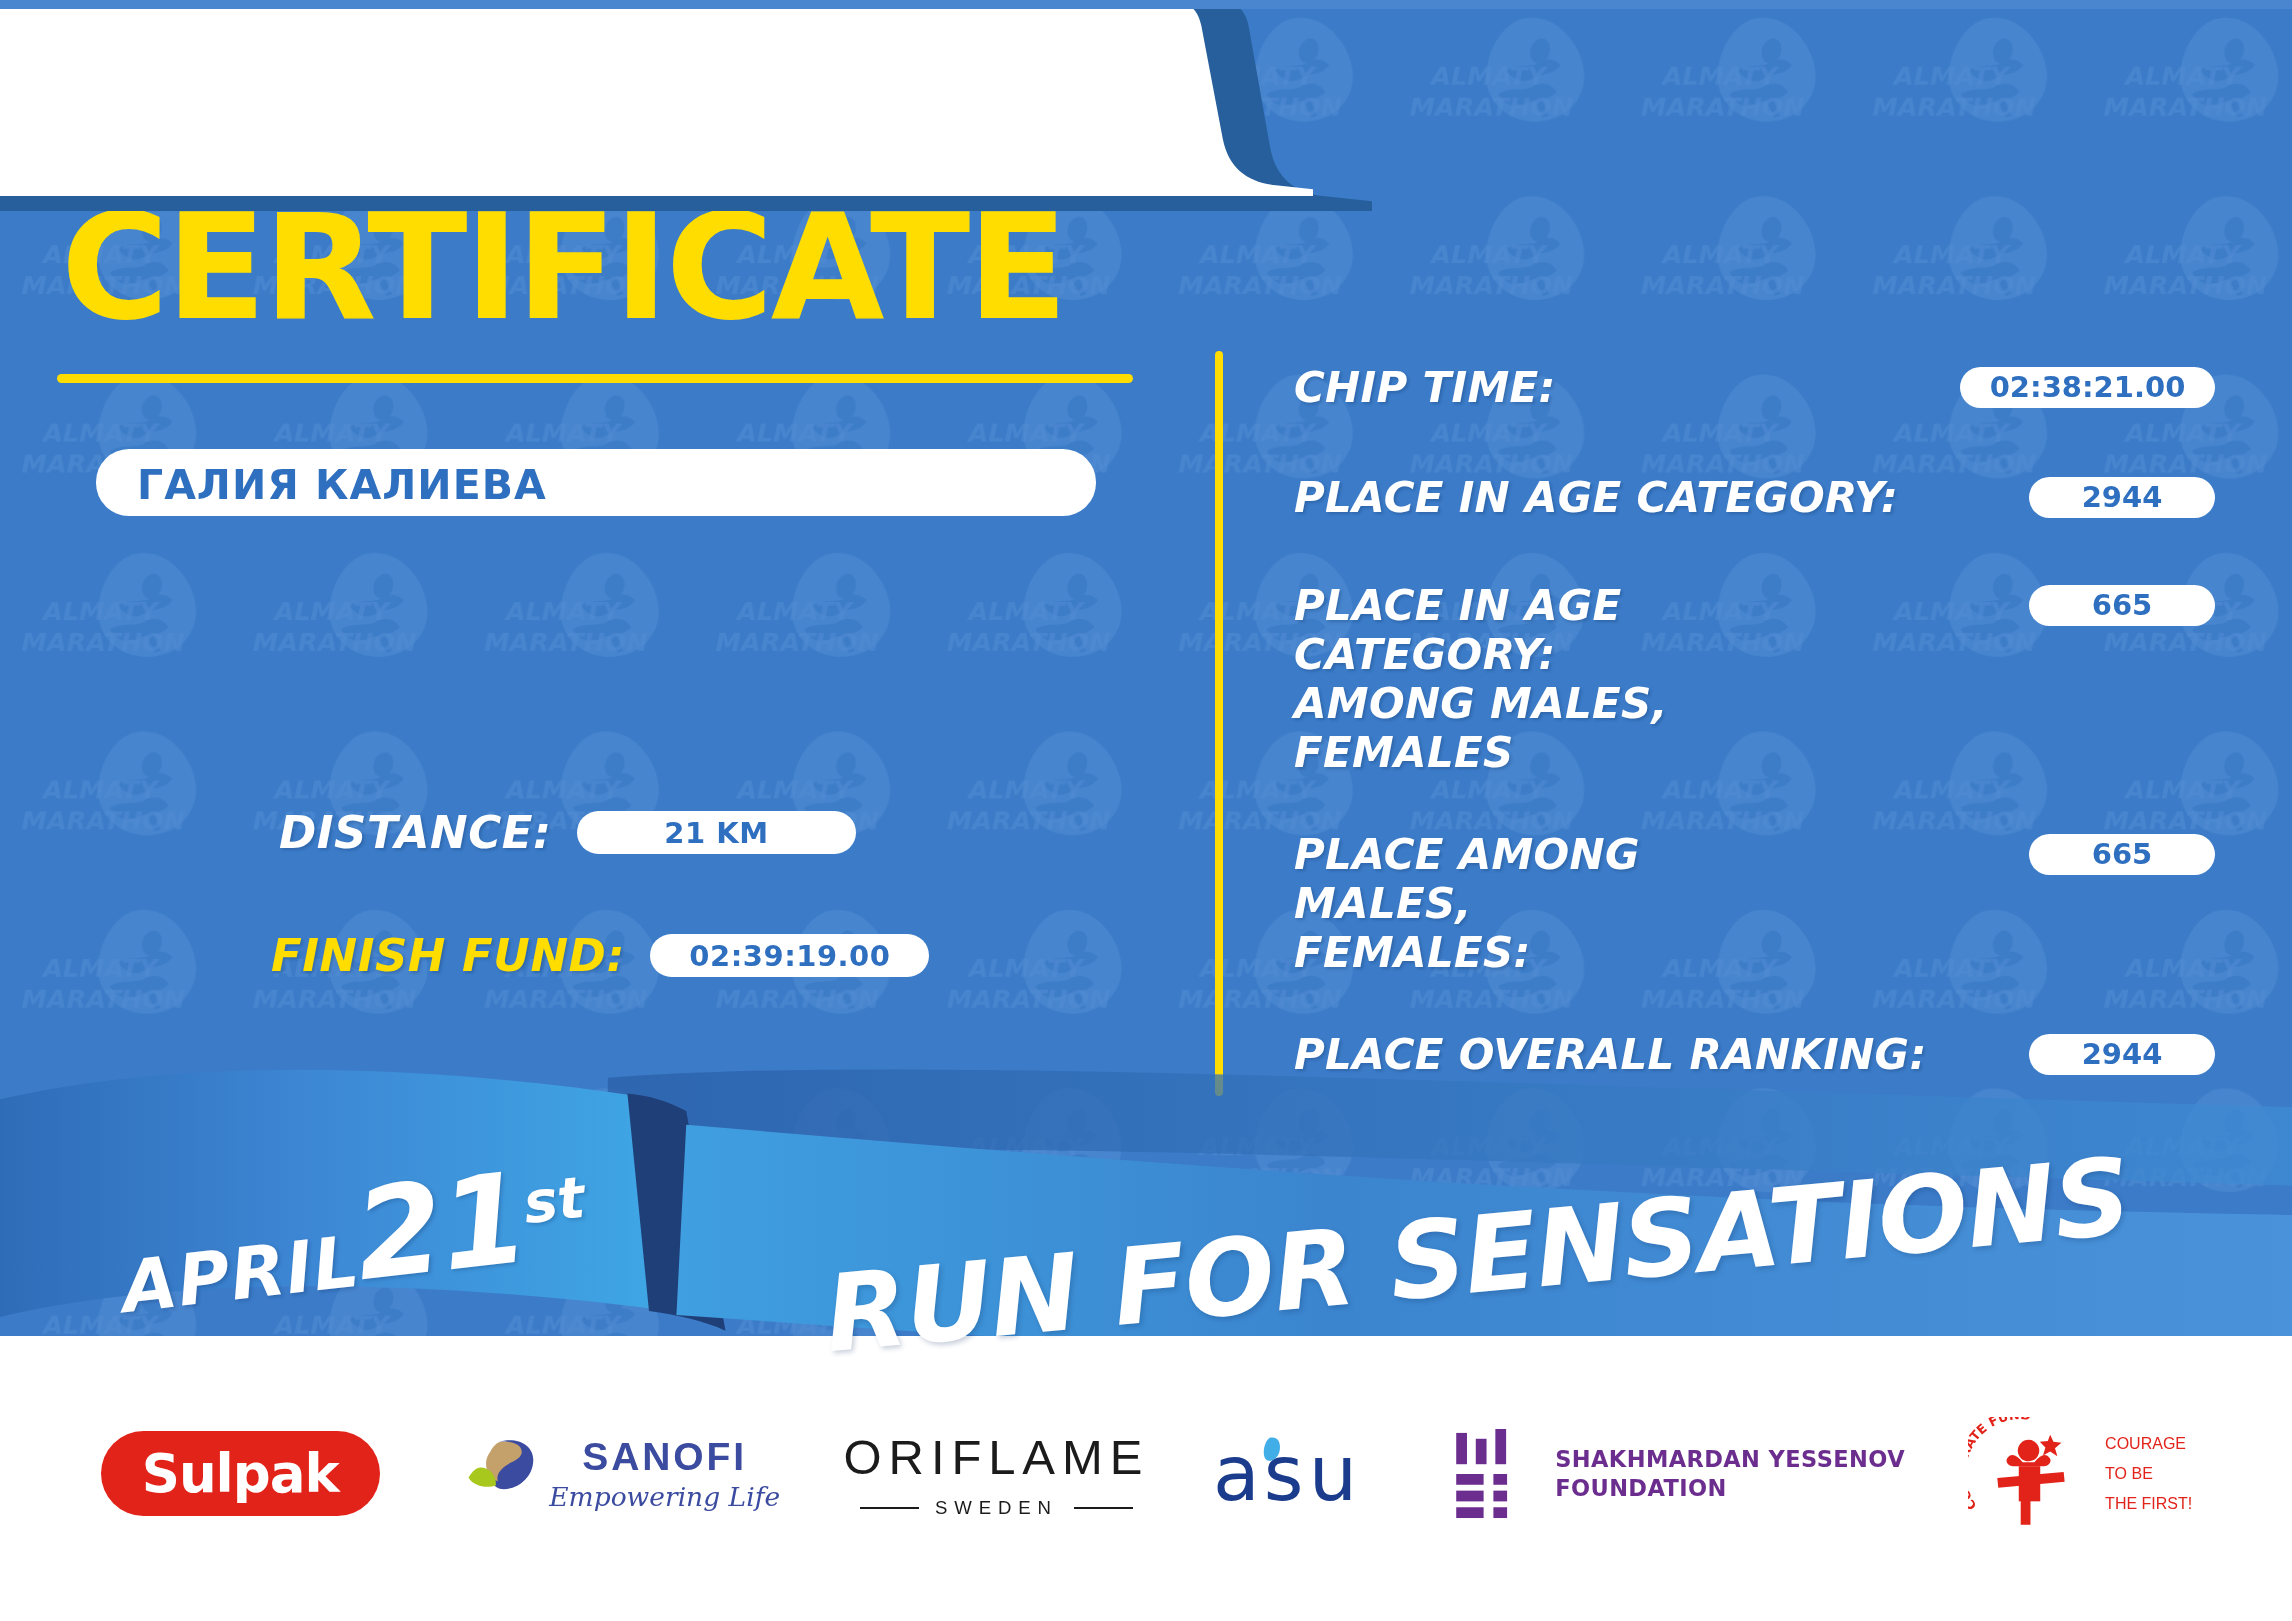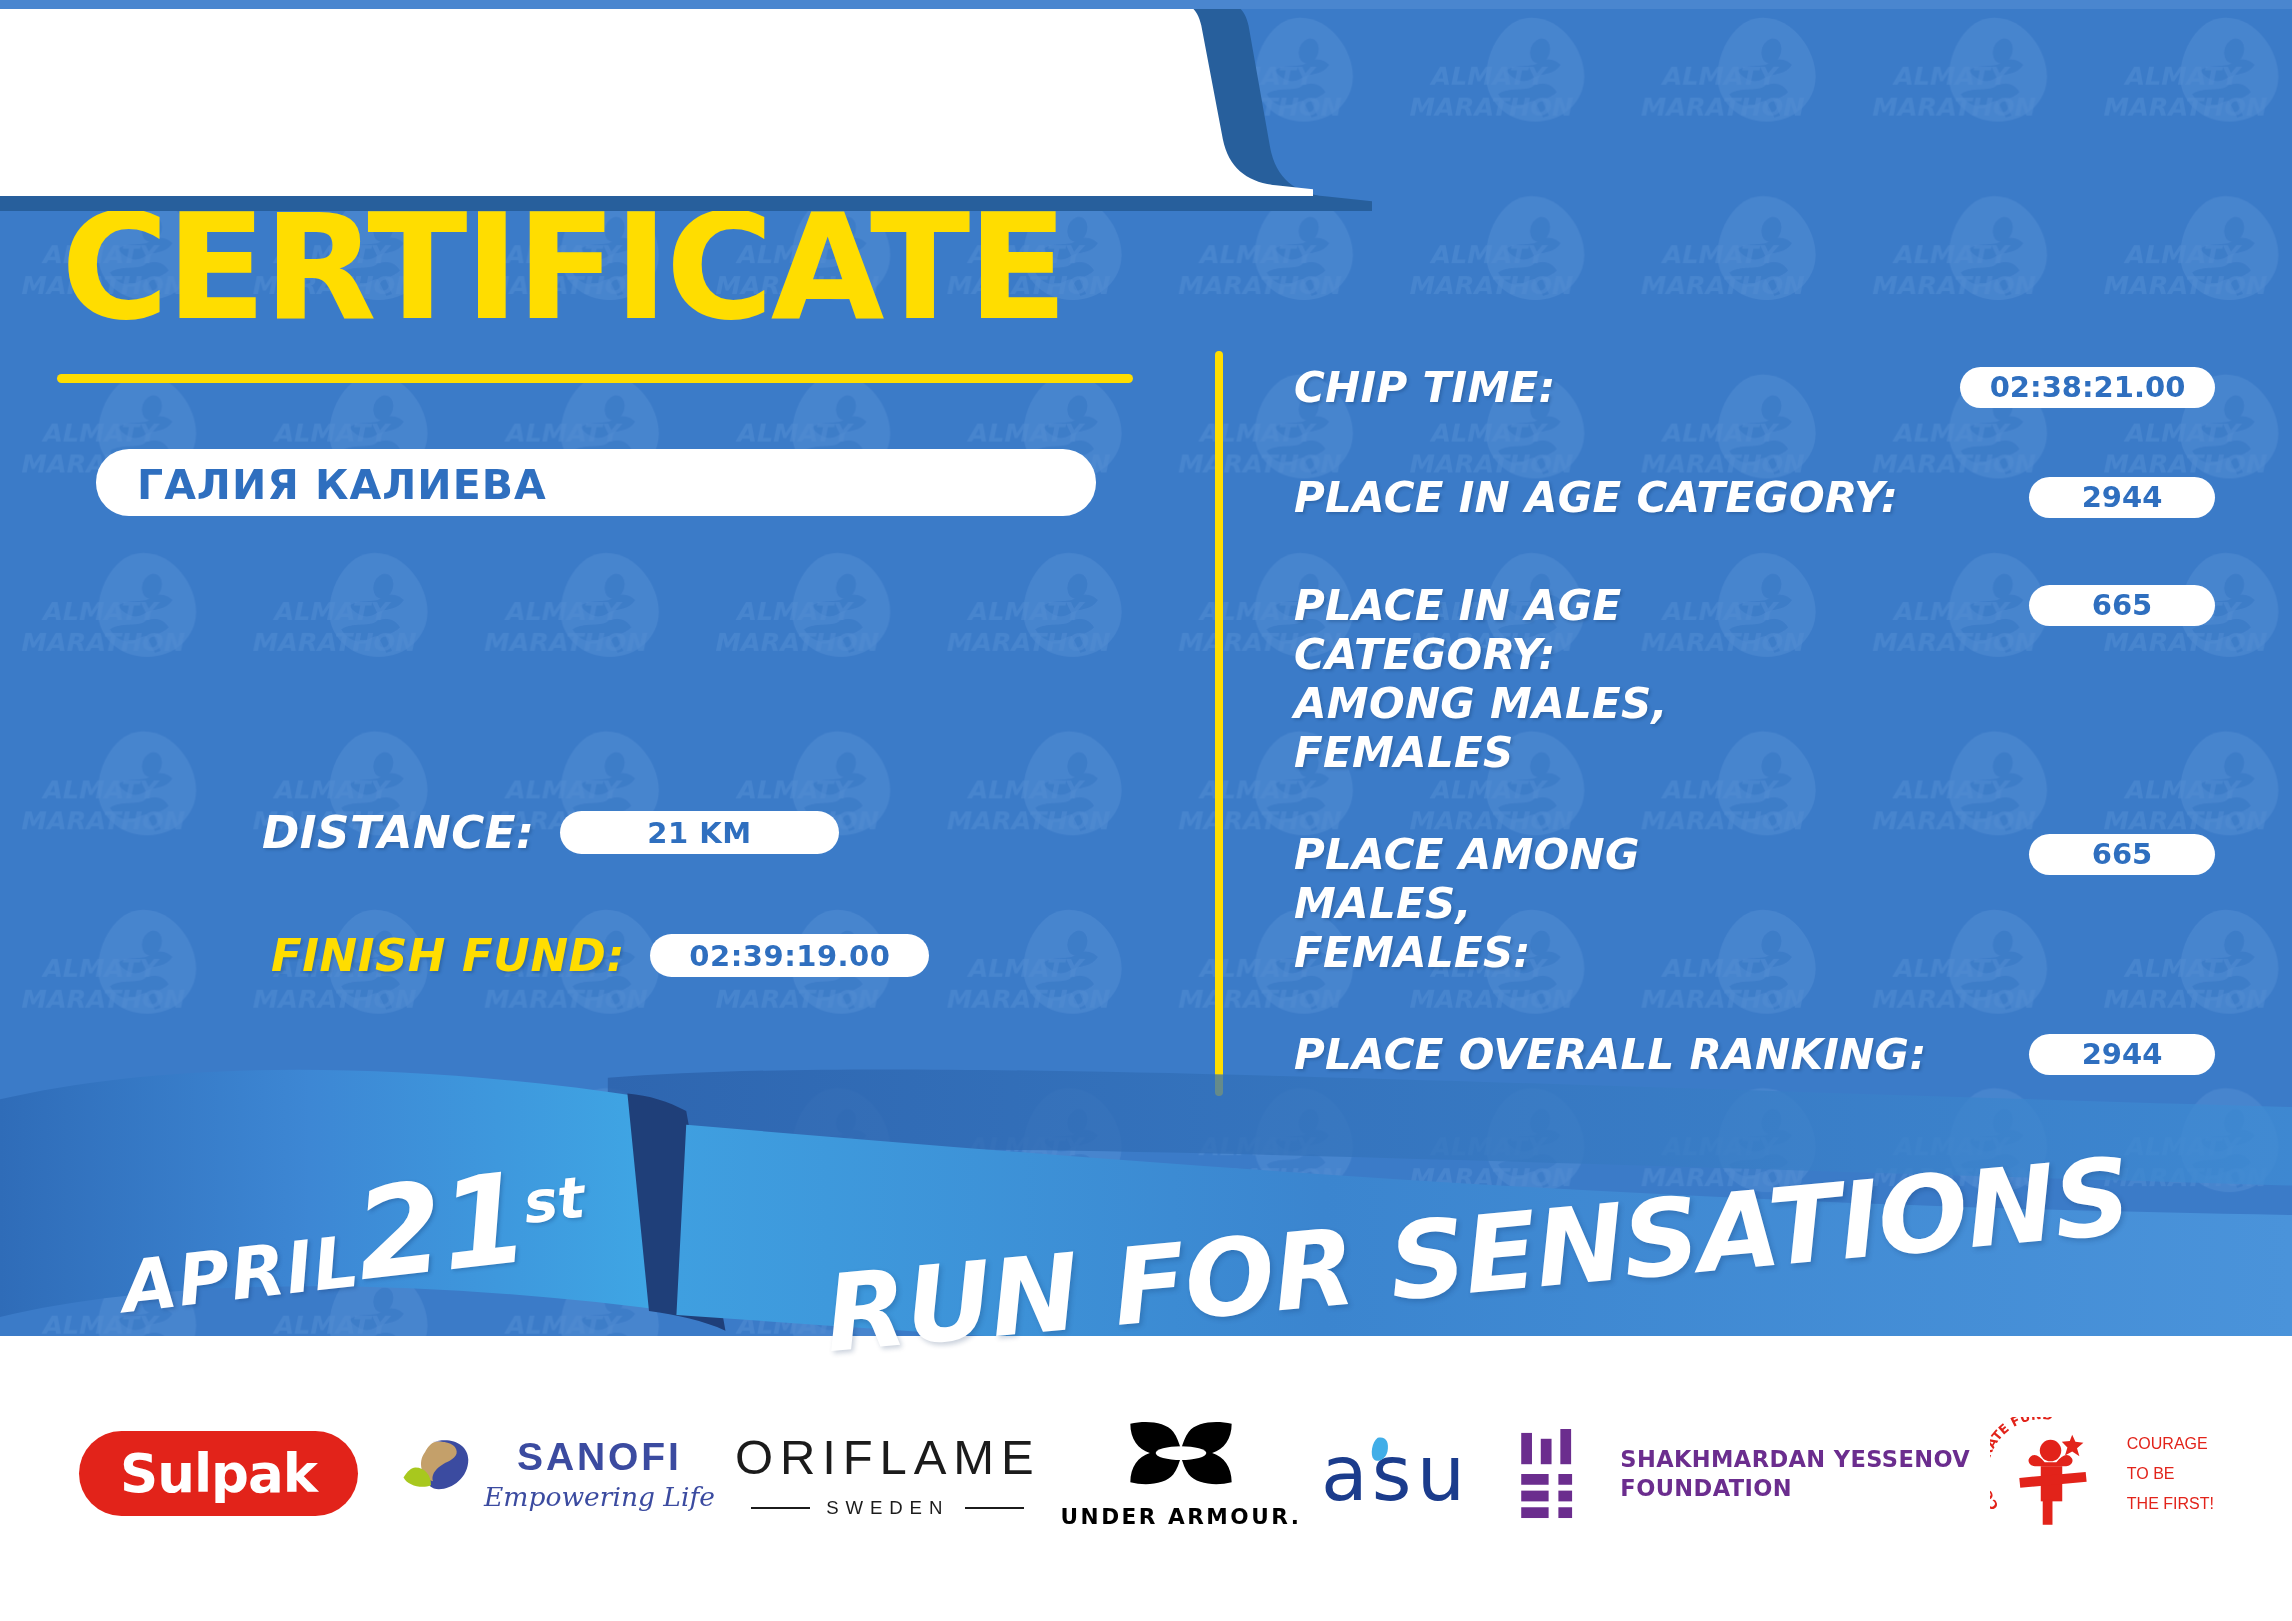--- a/index.html
+++ b/index.html
@@ -138,21 +138,21 @@
     justify-content:center;
     margin-left:25.5px;
   }
   .lrow .val-pill span {
     color:#2f6fbf;
     font-family:"DejaVu Sans", sans-serif;
     font-weight:bold;
     font-size:29px;
     letter-spacing:0.5px;
   }
-  .row-distance { left:262px; top:806px; }
+  .row-distance { left:279px; top:806px; }
   .row-distance .lab { color:#ffffff; }
   .row-finish { left:271px; top:929px; }
   .row-finish .lab { color:#FFDD00; }
 
   
   .v-div {
     position:absolute;
     left:1215px; top:351px;
     width:7.8px; height:745px;
     background:#FFDD00;
@@ -490,29 +490,20 @@
       <div>
         <div class="nm">ORIFLAME</div>
         <div class="sub">
           <i></i>
           <span>SWEDEN</span>
           <i></i>
         </div>
       </div>
     </div>
 
-    <div class="sp ua">
-      <div>
-        <svg width="118" height="76" viewBox="0 0 120 78">
-          <path d="M8 6 C24 2 44 4 52 14 C56 19 58 26 60 32 C62 26 64 19 68 14 C76 4 96 2 112 6 C112 22 104 32 92 36 C104 40 112 50 112 66 C96 70 76 68 68 58 C64 53 62 46 60 40 C58 46 56 53 52 58 C44 68 24 70 8 66 C8 50 16 40 28 36 C16 32 8 22 8 6 Z" fill="#000"></path>
-          <ellipse cx="60" cy="36" rx="26" ry="7" fill="#fff"></ellipse>
-        </svg>
-        <div class="nm">UNDER ARMOUR.</div>
-      </div>
-    </div>
 
     <div class="sp asu-w">
       <svg width="176" height="88" viewBox="0 0 180 90">
         <text x="0" y="72" font-family="DejaVu Sans, sans-serif" font-size="78" fill="#1B3C8C">a</text>
         <text x="52" y="72" font-family="DejaVu Sans, sans-serif" font-size="78" fill="#1B3C8C">s</text>
         <text x="98" y="72" font-family="DejaVu Sans, sans-serif" font-size="78" fill="#1B3C8C">u</text>
         <path d="M58 8 C66 6 70 12 68 22 C66 30 58 34 54 30 C50 26 52 12 58 8 Z" fill="#41AEE8"></path>
       </svg>
     </div>
 

